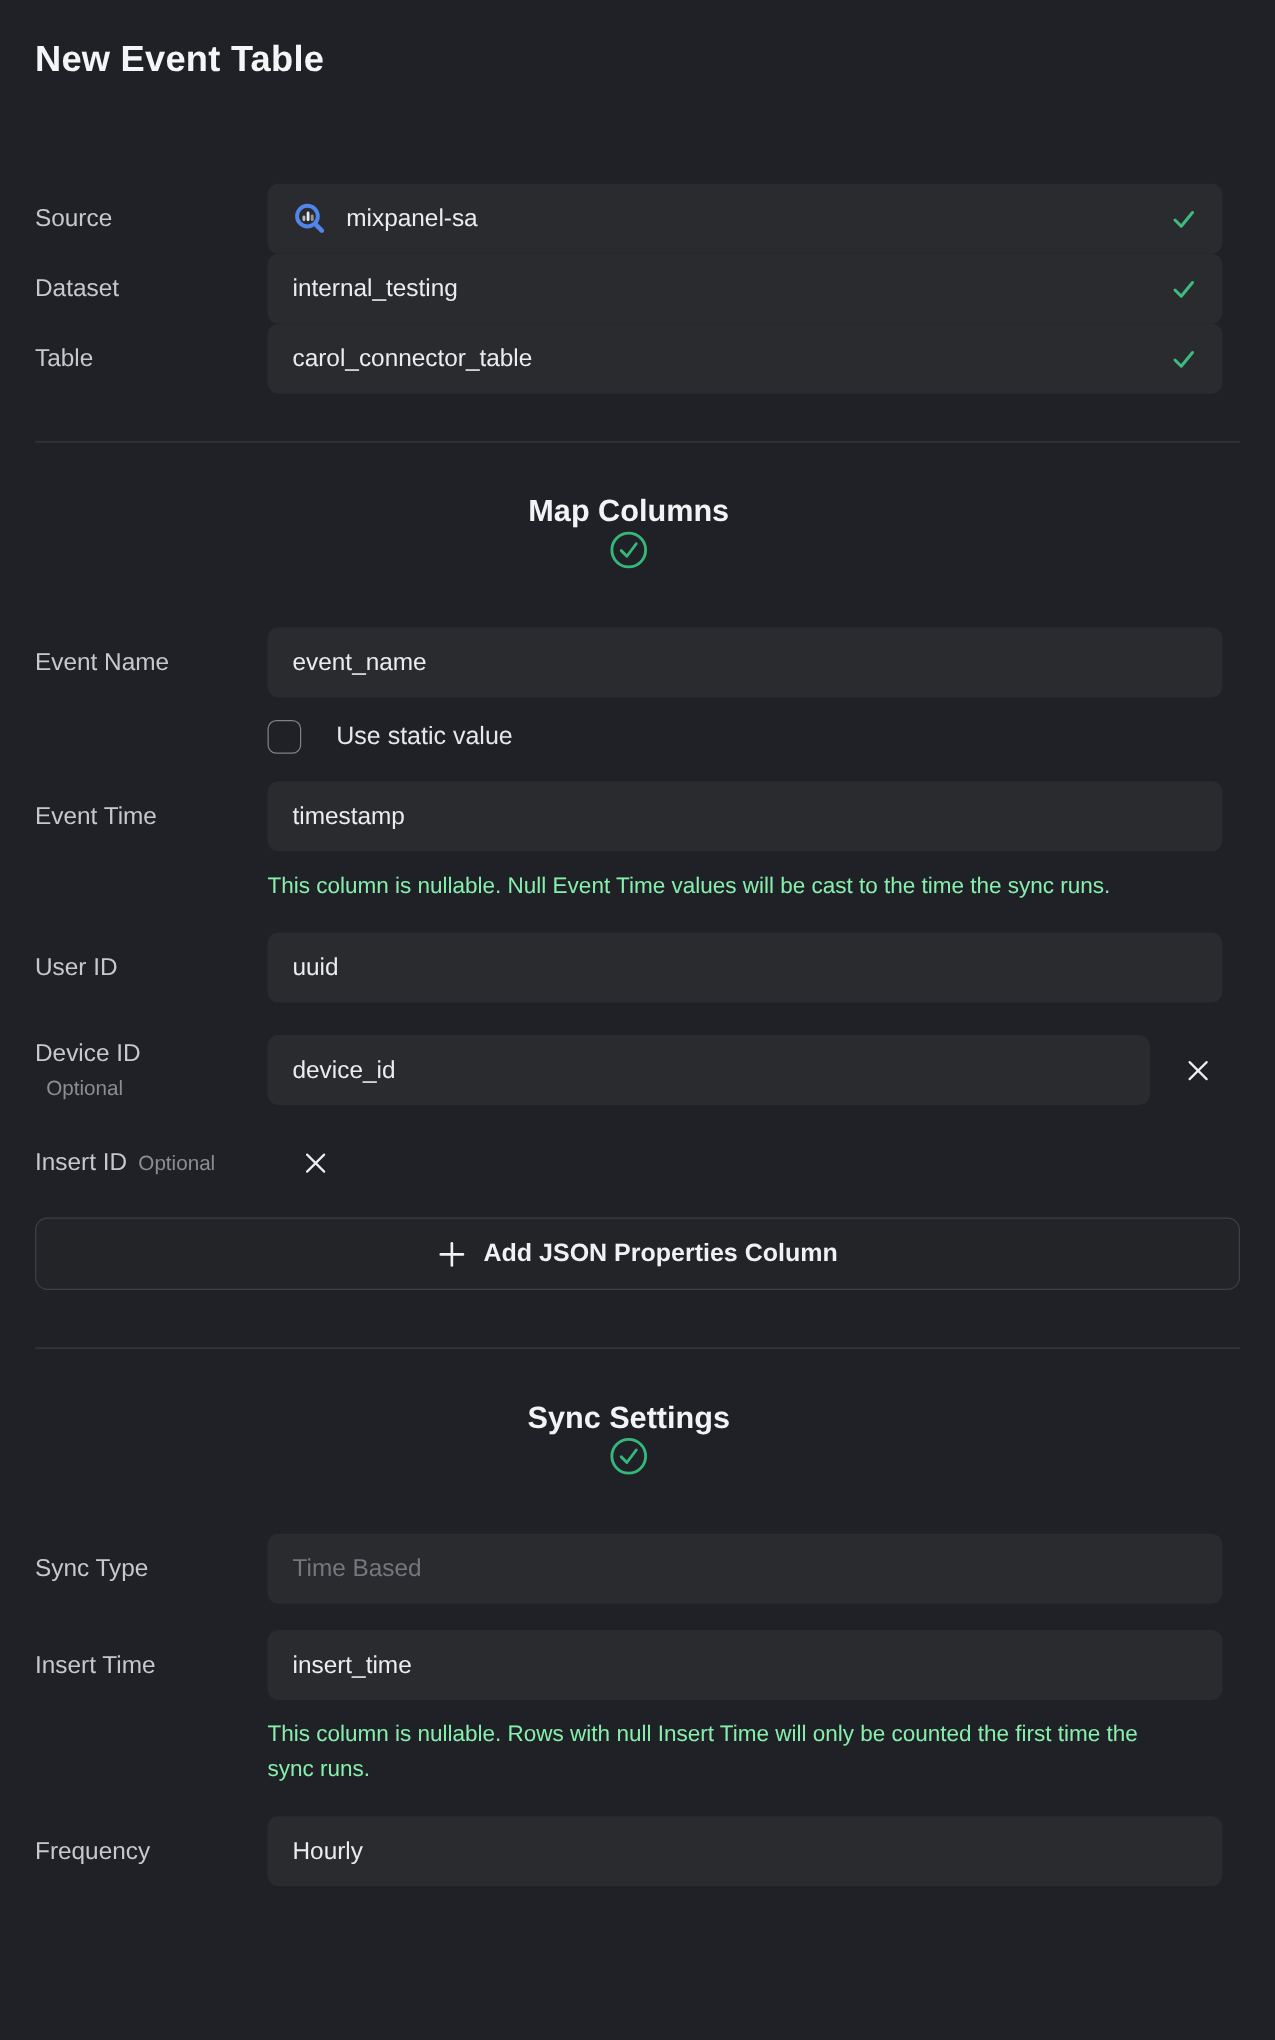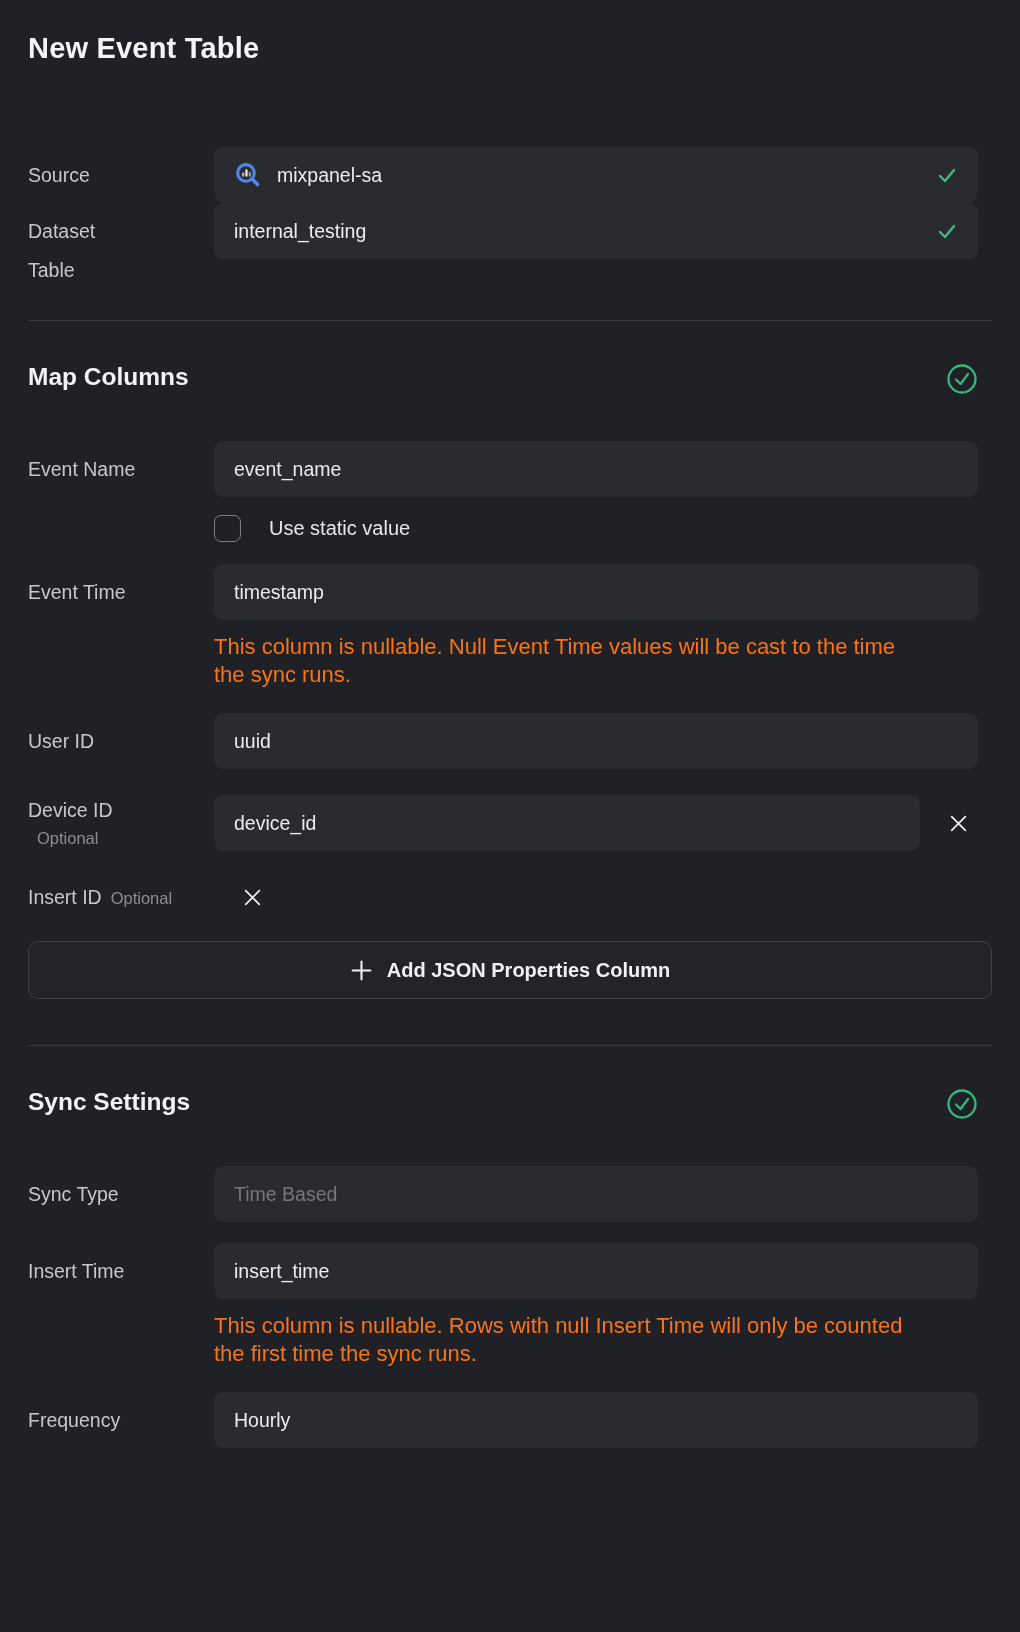--- a/index.html
+++ b/index.html
@@ -34,40 +34,40 @@
   }
   .field .value { white-space: nowrap; }
   .field .valid-check { margin-left: auto; display: flex; }
   .field.disabled .value { color: #75777C; }
   .field .source-glyph { margin-right: 16px; display: flex; }
 
   .divider { border: none; border-top: 1px solid #393A3E; margin: 38px 0 0 0; }
   .divider-2 { margin-top: 46px; }
 
   .section-heading-row {
-    display: flex; justify-content: space-between;
-    margin-top: 42px; padding-right: 14px;
+    display: flex; align-items: center; justify-content: space-between;
+    margin-top: 42px; padding-right: 14px; flex-direction: column;
   }
   .section-heading { font-size: 24.5px; font-weight: 700; color: #F2F3F5; margin: 0; }
 
   .row-event-name { margin-top: 46px; }
   .checkbox-row {
     margin-top: 18px; margin-left: 186px;
     display: flex; align-items: center; gap: 28px;
   }
   .checkbox {
     width: 27px; height: 27px; border: 1.5px solid #7E8085; border-radius: 7px;
     background: transparent; flex-shrink: 0; cursor: pointer;
   }
   .checkbox-label { font-size: 20px; color: #E6E7E9; }
 
   .row-event-time { margin-top: 22px; }
   .warning-text {
     margin: 13px 0 0 186px; max-width: 712px;
-    font-size: 22px; line-height: 28px; color: #f97316;
+    font-size: 18px; line-height: 28px; color: #86efac;
   }
   .row-user-id { margin-top: 24px; }
   .row-device-id { margin-top: 26px; }
   .row-insert-id { margin-top: 26px; }
 
   .close-btn {
     width: 40px; margin-left: 18px; height: 40px;
     display: flex; align-items: center; justify-content: center;
     background: transparent; border: none; cursor: pointer; padding: 0;
   }
@@ -124,20 +124,28 @@
         <span class="valid-check">
           <svg width="22" height="22" viewBox="0 0 22 22" fill="none">
             <polyline points="4,12 9,17 18,6" stroke="#3DBC82" stroke-width="2.4" stroke-linecap="round" stroke-linejoin="round"></polyline>
           </svg>
         </span>
       </div>
     </div>
 
     <div class="form-row">
       <div class="label-col">Table</div>
+      <div class="field">
+        <span class="value">carol_connector_table</span>
+        <span class="valid-check">
+          <svg width="22" height="22" viewBox="0 0 22 22" fill="none">
+            <polyline points="4,12 9,17 18,6" stroke="#3DBC82" stroke-width="2.4" stroke-linecap="round" stroke-linejoin="round"></polyline>
+          </svg>
+        </span>
+      </div>
     </div>
 
   </div>
 
   <hr class="divider">
 
   <div class="section-heading-row">
     <h2 class="section-heading">Map Columns</h2>
     <span>
       <svg width="32" height="32" viewBox="0 0 32 32" fill="none">

